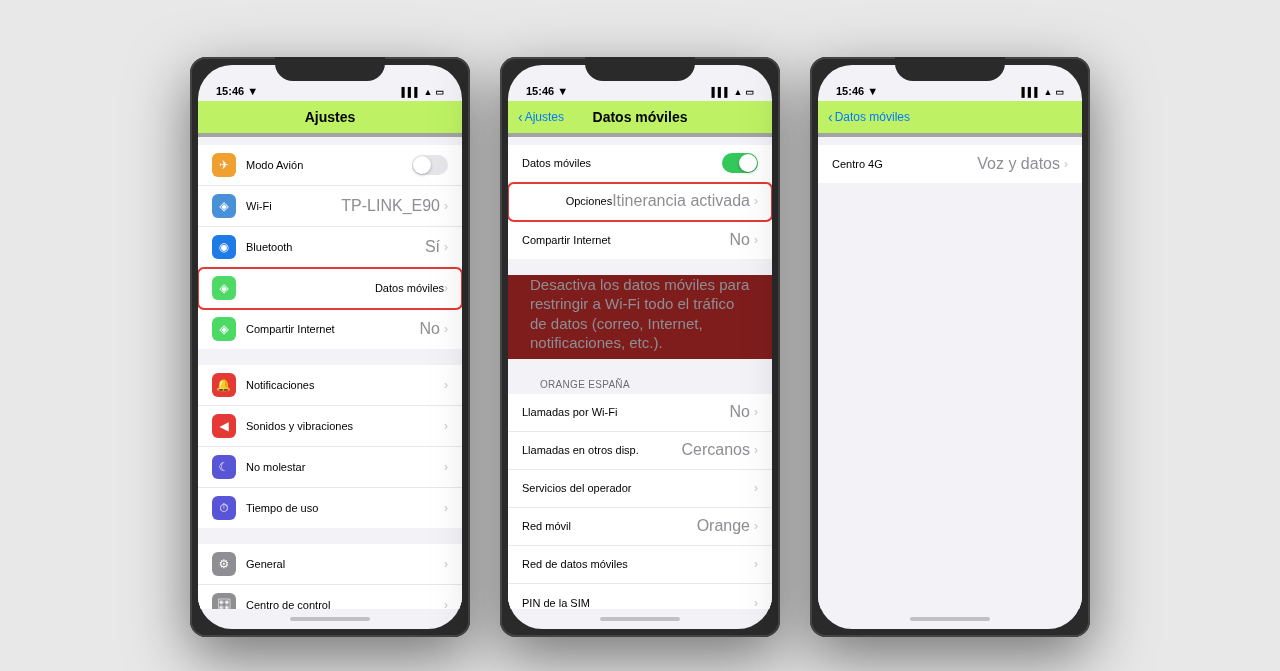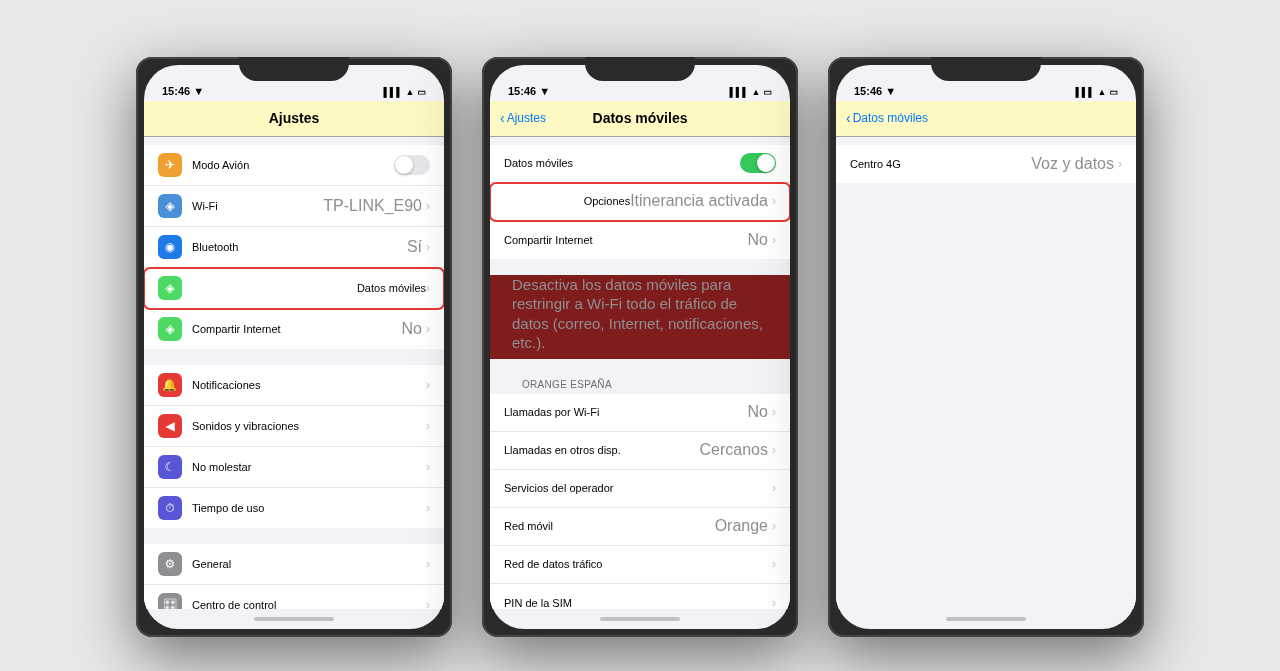--- a/index.html
+++ b/index.html
@@ -10,21 +10,21 @@
       display: flex;
       align-items: center;
       justify-content: center;
       gap: 30px;
       font-family: -apple-system, 'Helvetica Neue', sans-serif;
       overflow: hidden;
     }
 
     
     .phone {
-      width: 316px;
+      width: 280px;
       height: 580px;
       background: #2a2a2a;
       border-radius: 16px;
       position: relative;
       box-shadow: 0 20px 60px rgba(0,0,0,0.5), inset 0 0 0 2px #444;
       flex-shrink: 0;
       margin-top: 22px;
     }
     .phone-inner {
       position: absolute;
@@ -67,26 +67,26 @@
       flex: 1;
       overflow: hidden;
       background: #f2f2f7;
       display: flex;
       flex-direction: column;
     }
 
     
     .nav-bar {
       height: 36px;
-      background: #fef9c3;
+      background: #bef264;
       display: flex;
       align-items: center;
       justify-content: center;
       position: relative;
-      border-bottom: 1px solid #a3a3a3;
+      border-bottom: 4px solid #a3a3a3;
       flex-shrink: 0;
     }
     .nav-bar .nav-title {
       font-size: 14px;
       font-weight: 600;
       color: #000;
     }
     .nav-bar .nav-back {
       position: absolute;
       left: 10px;
@@ -364,21 +364,21 @@
               <div class="settings-row">
                 <span class="row-label">Servicios del operador</span>
                 <span class="row-chevron">›</span>
               </div>
               <div class="settings-row">
                 <span class="row-label">Red móvil</span>
                 <span class="row-value">Orange</span>
                 <span class="row-chevron">›</span>
               </div>
               <div class="settings-row">
-                <span class="row-label">Red de datos tráfico</span>
+                <span class="row-label">Red de datos móviles</span>
                 <span class="row-chevron">›</span>
               </div>
               <div class="settings-row">
                 <span class="row-label">PIN de la SIM</span>
                 <span class="row-chevron">›</span>
               </div>
             </div>
             <div class="section-gap" style="height: 16px;"></div>
             <div class="section-label">DATOS MÓVILES</div>
             <div class="settings-group">

